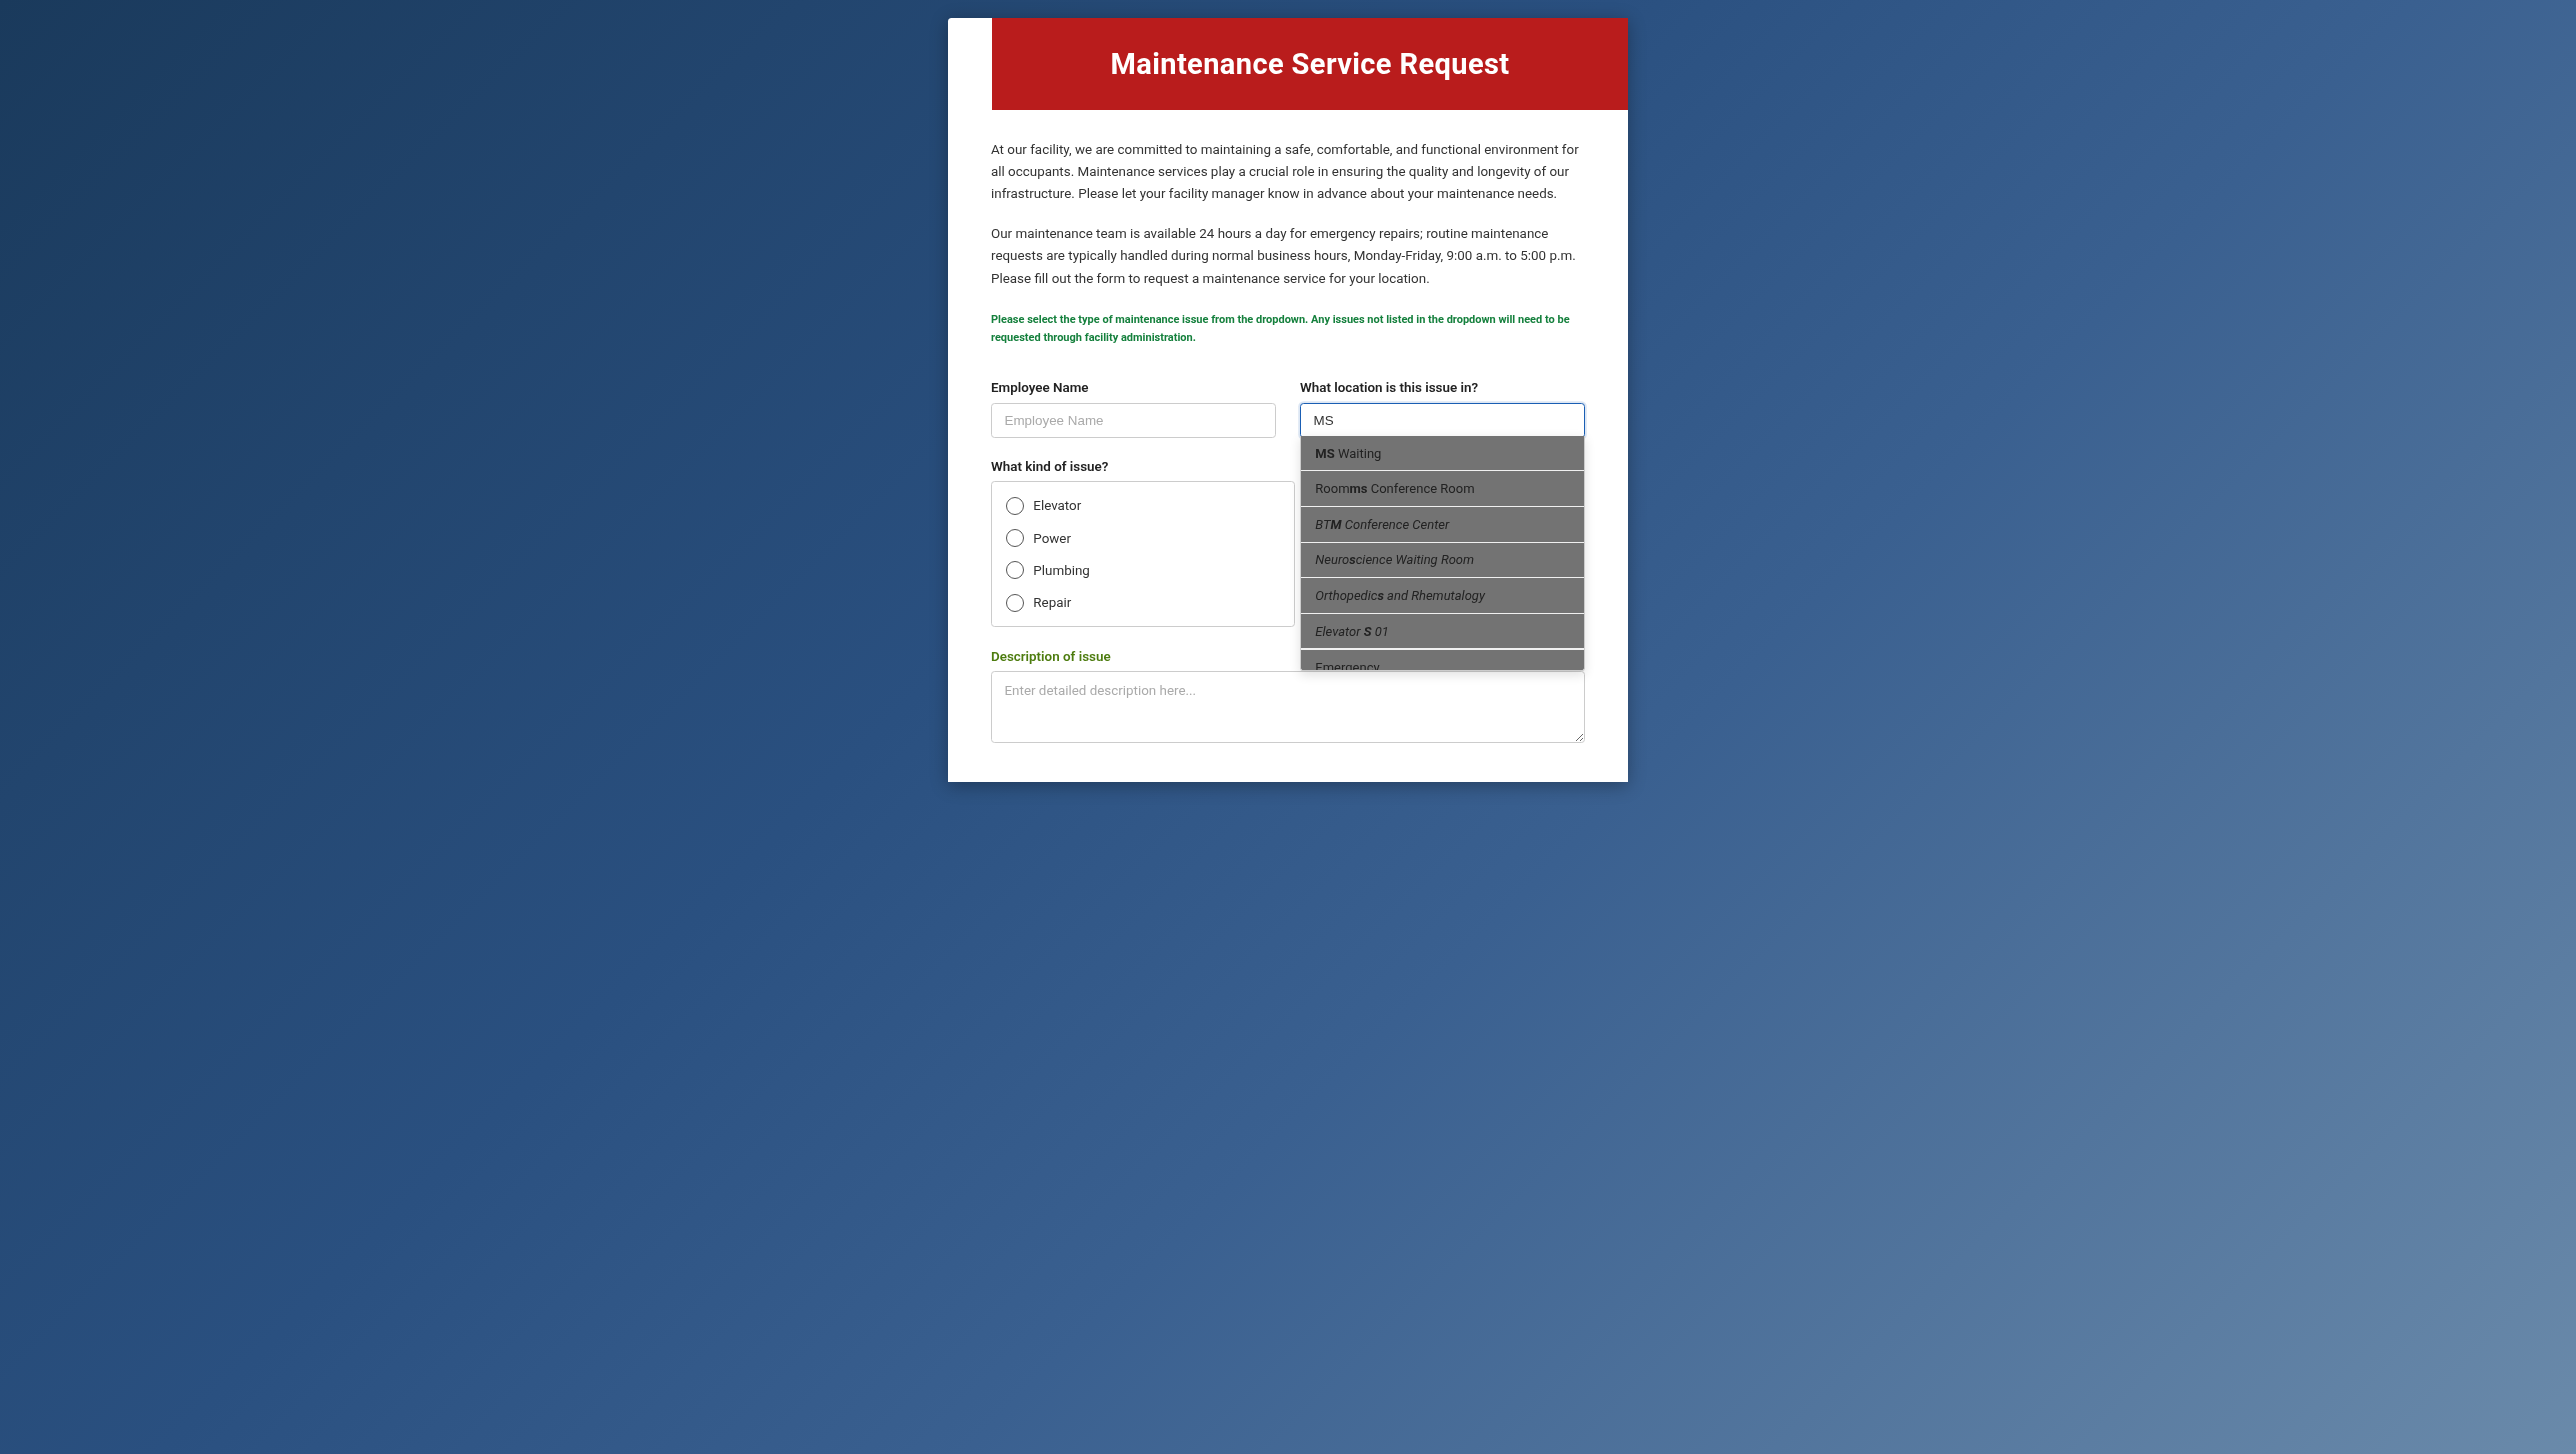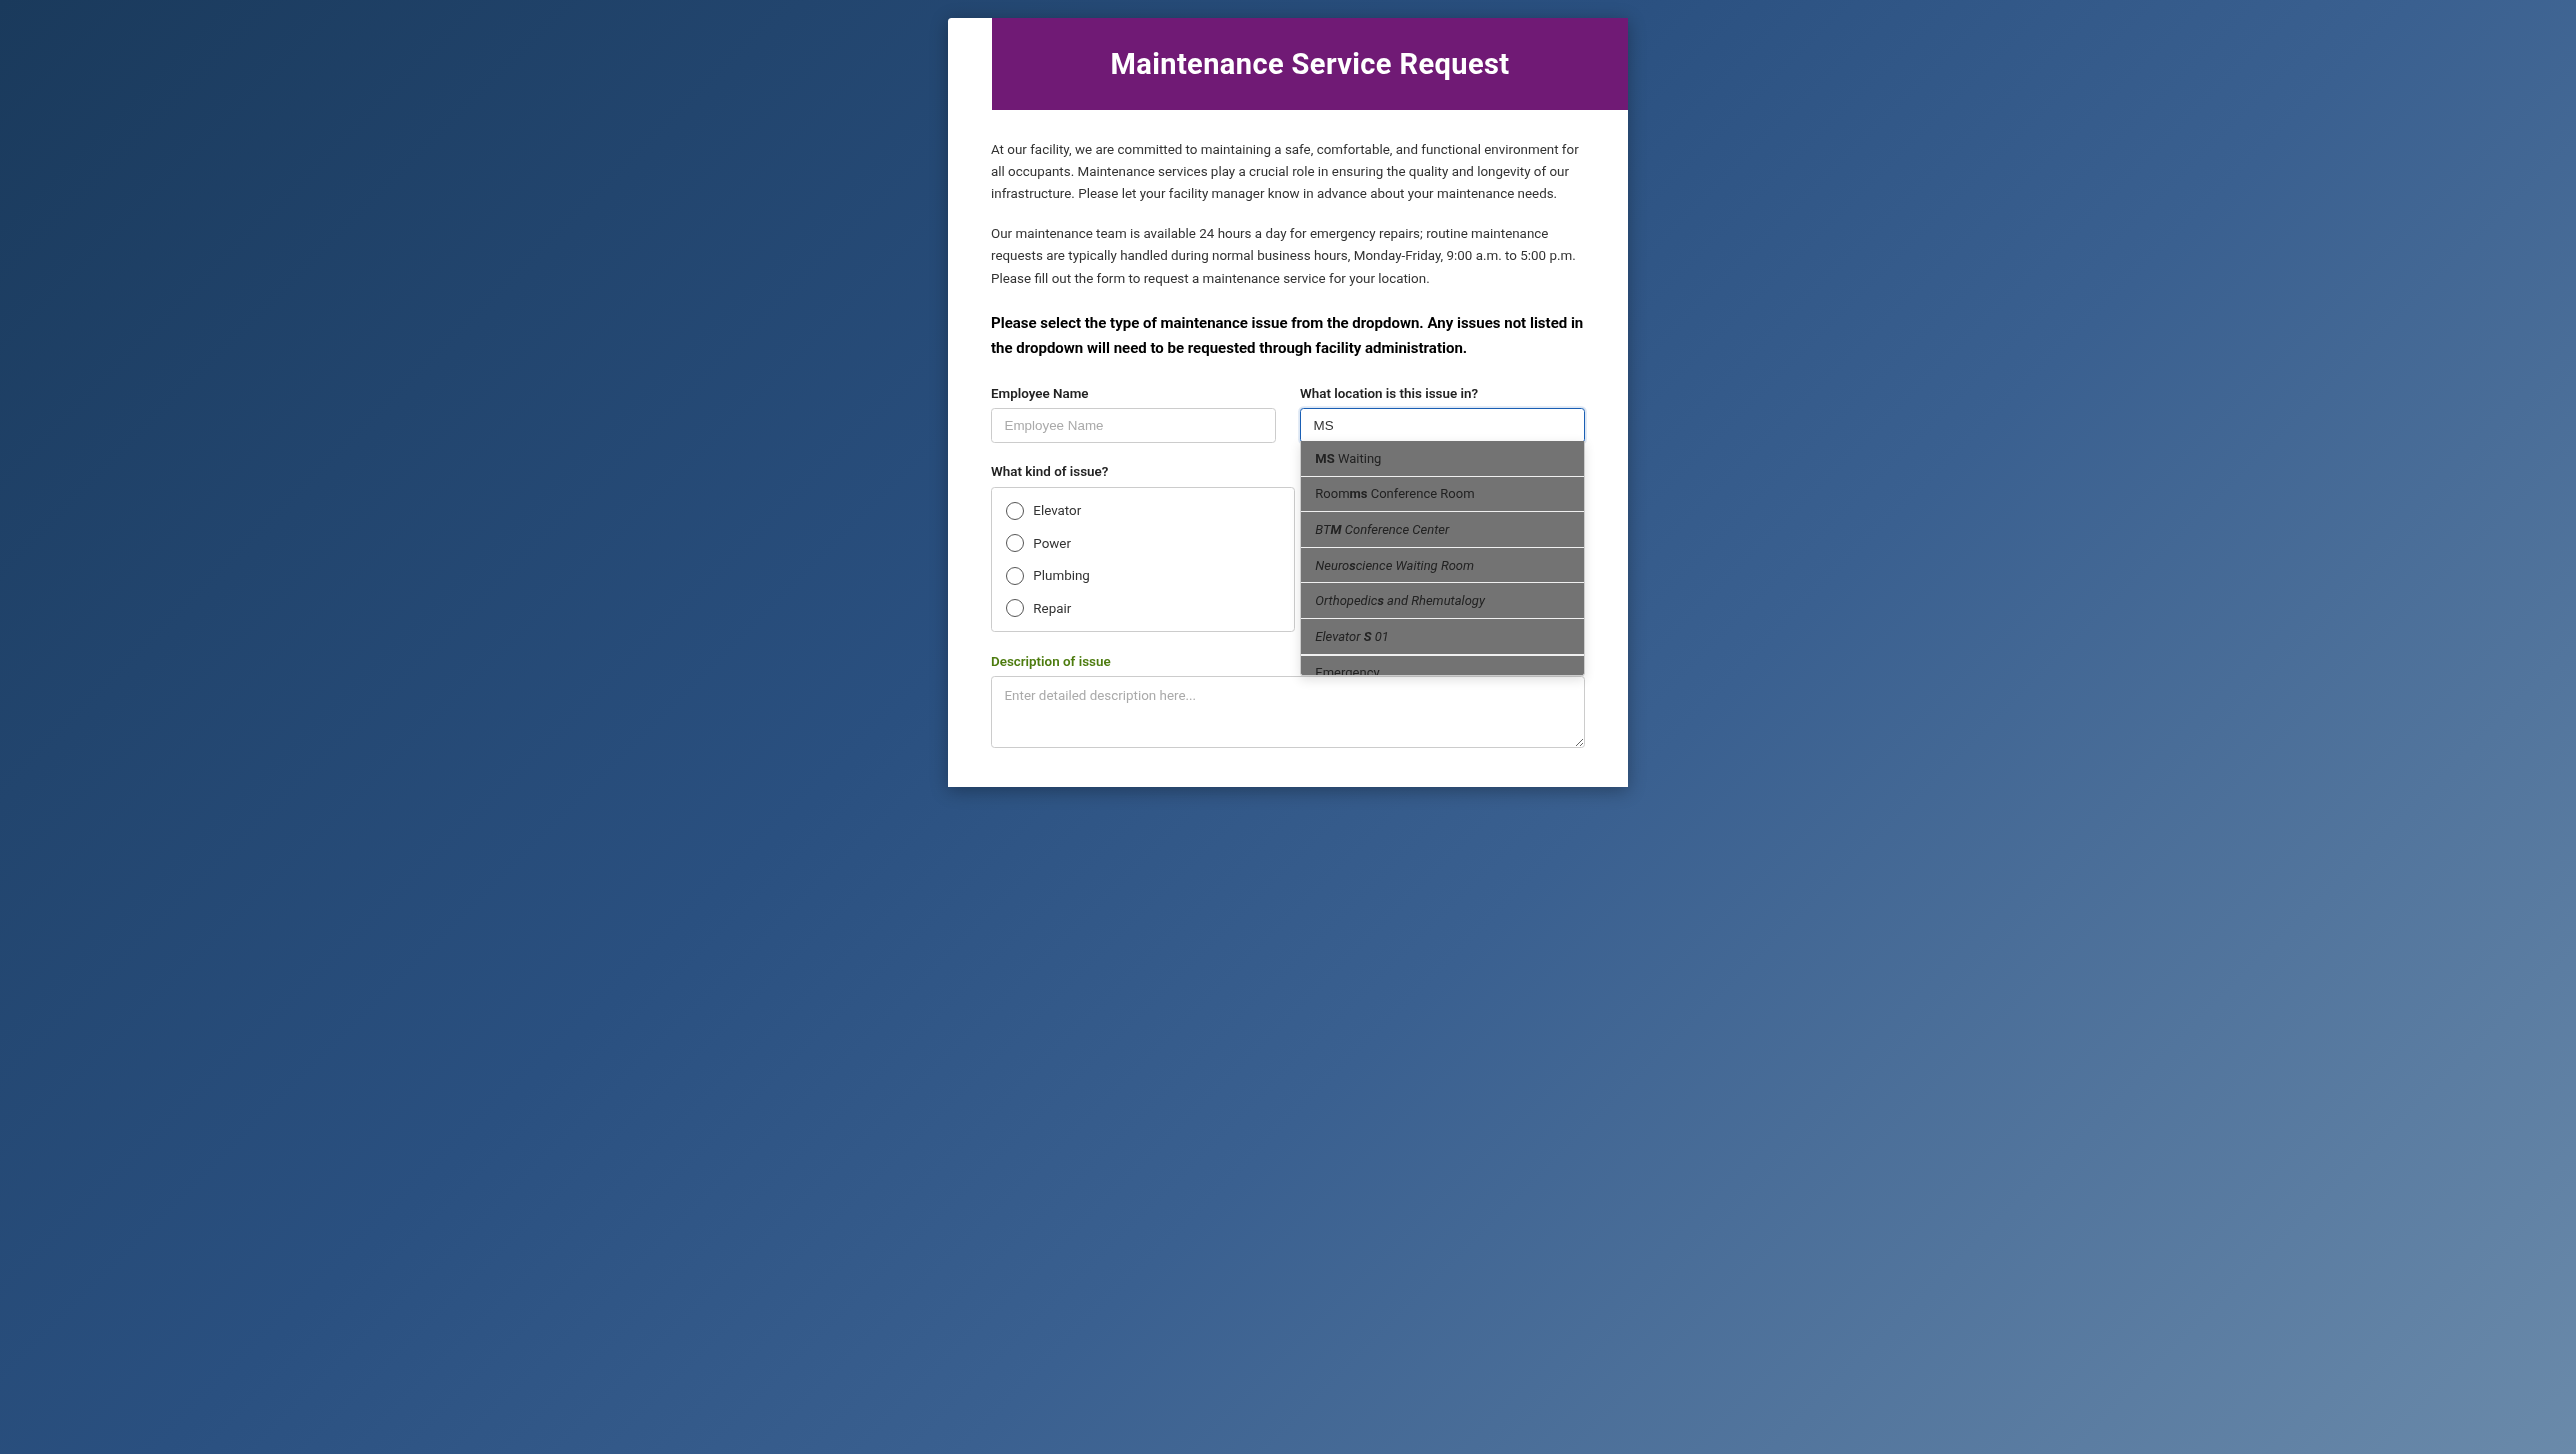--- a/index.html
+++ b/index.html
@@ -20,21 +20,21 @@
 
     .form-container {
       width: 680px;
       background: white;
       border-radius: 3.6px;
       overflow: visible;
       box-shadow: 0 3.6px 18px rgba(0,0,0,0.3);
     }
 
     .form-header {
-      background-color: #701a75;
+      background-color: #b91c1c;
       padding: 29px 36px;
       text-align: center;
       margin-left: 44px;
     }
 
     .form-header h1 {
       color: white;
       font-size: 29px;
       font-weight: 700;
       letter-spacing: 0.4px;
@@ -53,25 +53,25 @@
     }
 
     .notice-text {
       color: #333;
       font-size: 13.4px;
       line-height: 1.65;
       margin-bottom: 21.5px;
     }
 
     .important-text {
-      color: #000000;
-      font-size: 15px;
+      color: #15803d;
+      font-size: 11px;
       font-weight: 700;
       line-height: 1.65;
-      margin-bottom: 25px;
+      margin-bottom: 33px;
     }
 
     .form-row {
       display: flex;
       gap: 24px;
       margin-bottom: 21.5px;
       align-items: flex-start;
     }
 
     .form-group {

